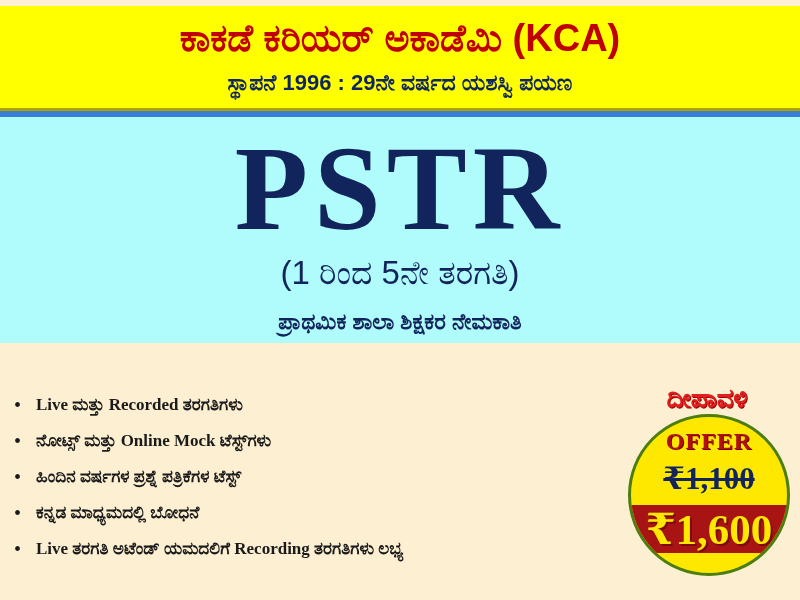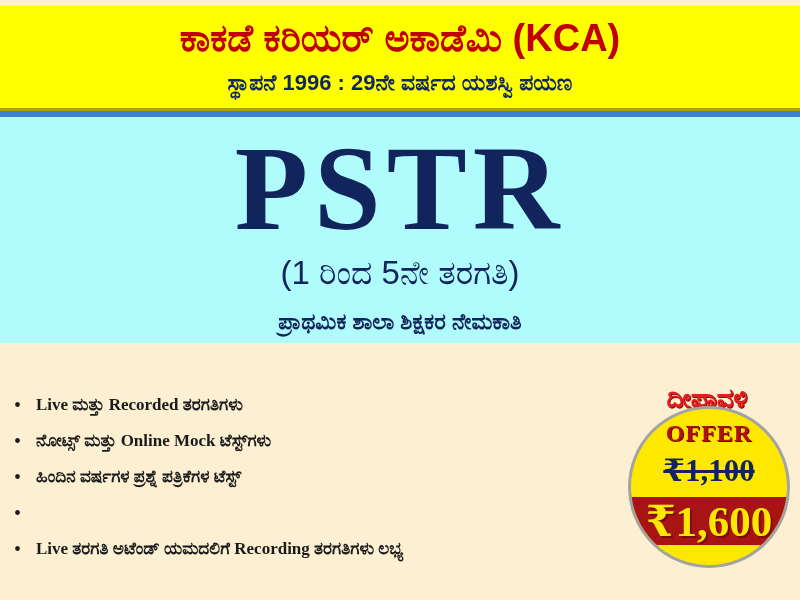--- a/index.html
+++ b/index.html
@@ -169,25 +169,25 @@
     font-family: "Liberation Sans", "DejaVu Sans", sans-serif;
     font-weight: bold;
     font-size: 26px;
     line-height: 32px;
     color: #e02020;
     text-shadow: 1px 1px 0 #a00000;
     white-space: nowrap;
   }
   .offer-circle {
     position: absolute;
-    left: 14px; top: 24px;
+    left: 14px; top: 32px;
     width: 162px; height: 162px;
     border-radius: 50%;
     background: #ffe800;
-    border: 3px solid #a3a3a3;
+    border: 3px solid #4d7c0f;
     overflow: hidden;
     box-sizing: border-box;
   }
   .offer-word {
     position: absolute;
     left: 0; top: 10px;
     width: 156px;
     text-align: center;
     font-family: "Liberation Serif", "DejaVu Serif", serif;
     font-weight: bold;
@@ -265,20 +265,21 @@
       <span class="feature-text serif-mix">ನೋಟ್ಸ್ ಮತ್ತು Online Mock ಟೆಸ್ಟ್‌ಗಳು</span>
     </div>
 
     <div class="feature-row" style="top:84px;">
       <span class="feature-bullet">•</span>
       <span class="feature-text serif-mix">ಹಿಂದಿನ ವರ್ಷಗಳ ಪ್ರಶ್ನೆ ಪತ್ರಿಕೆಗಳ ಟೆಸ್ಟ್</span>
     </div>
 
     <div class="feature-row" style="top:120px;">
       <span class="feature-bullet">•</span>
+      <span class="feature-text serif-mix">ಕನ್ನಡ ಮಾಧ್ಯಮದಲ್ಲಿ ಬೋಧನೆ</span>
     </div>
 
     <div class="feature-row" style="top:156px; width:660px;">
       <span class="feature-bullet">•</span>
       <span class="feature-text serif-mix">Live ತರಗತಿ ಅಟೆಂಡ್ ಯಮದಲಿಗೆ Recording ತರಗತಿಗಳು ಲಭ್ಯ</span>
     </div>
 
   </div>
 
   <div class="offer-wrap">

